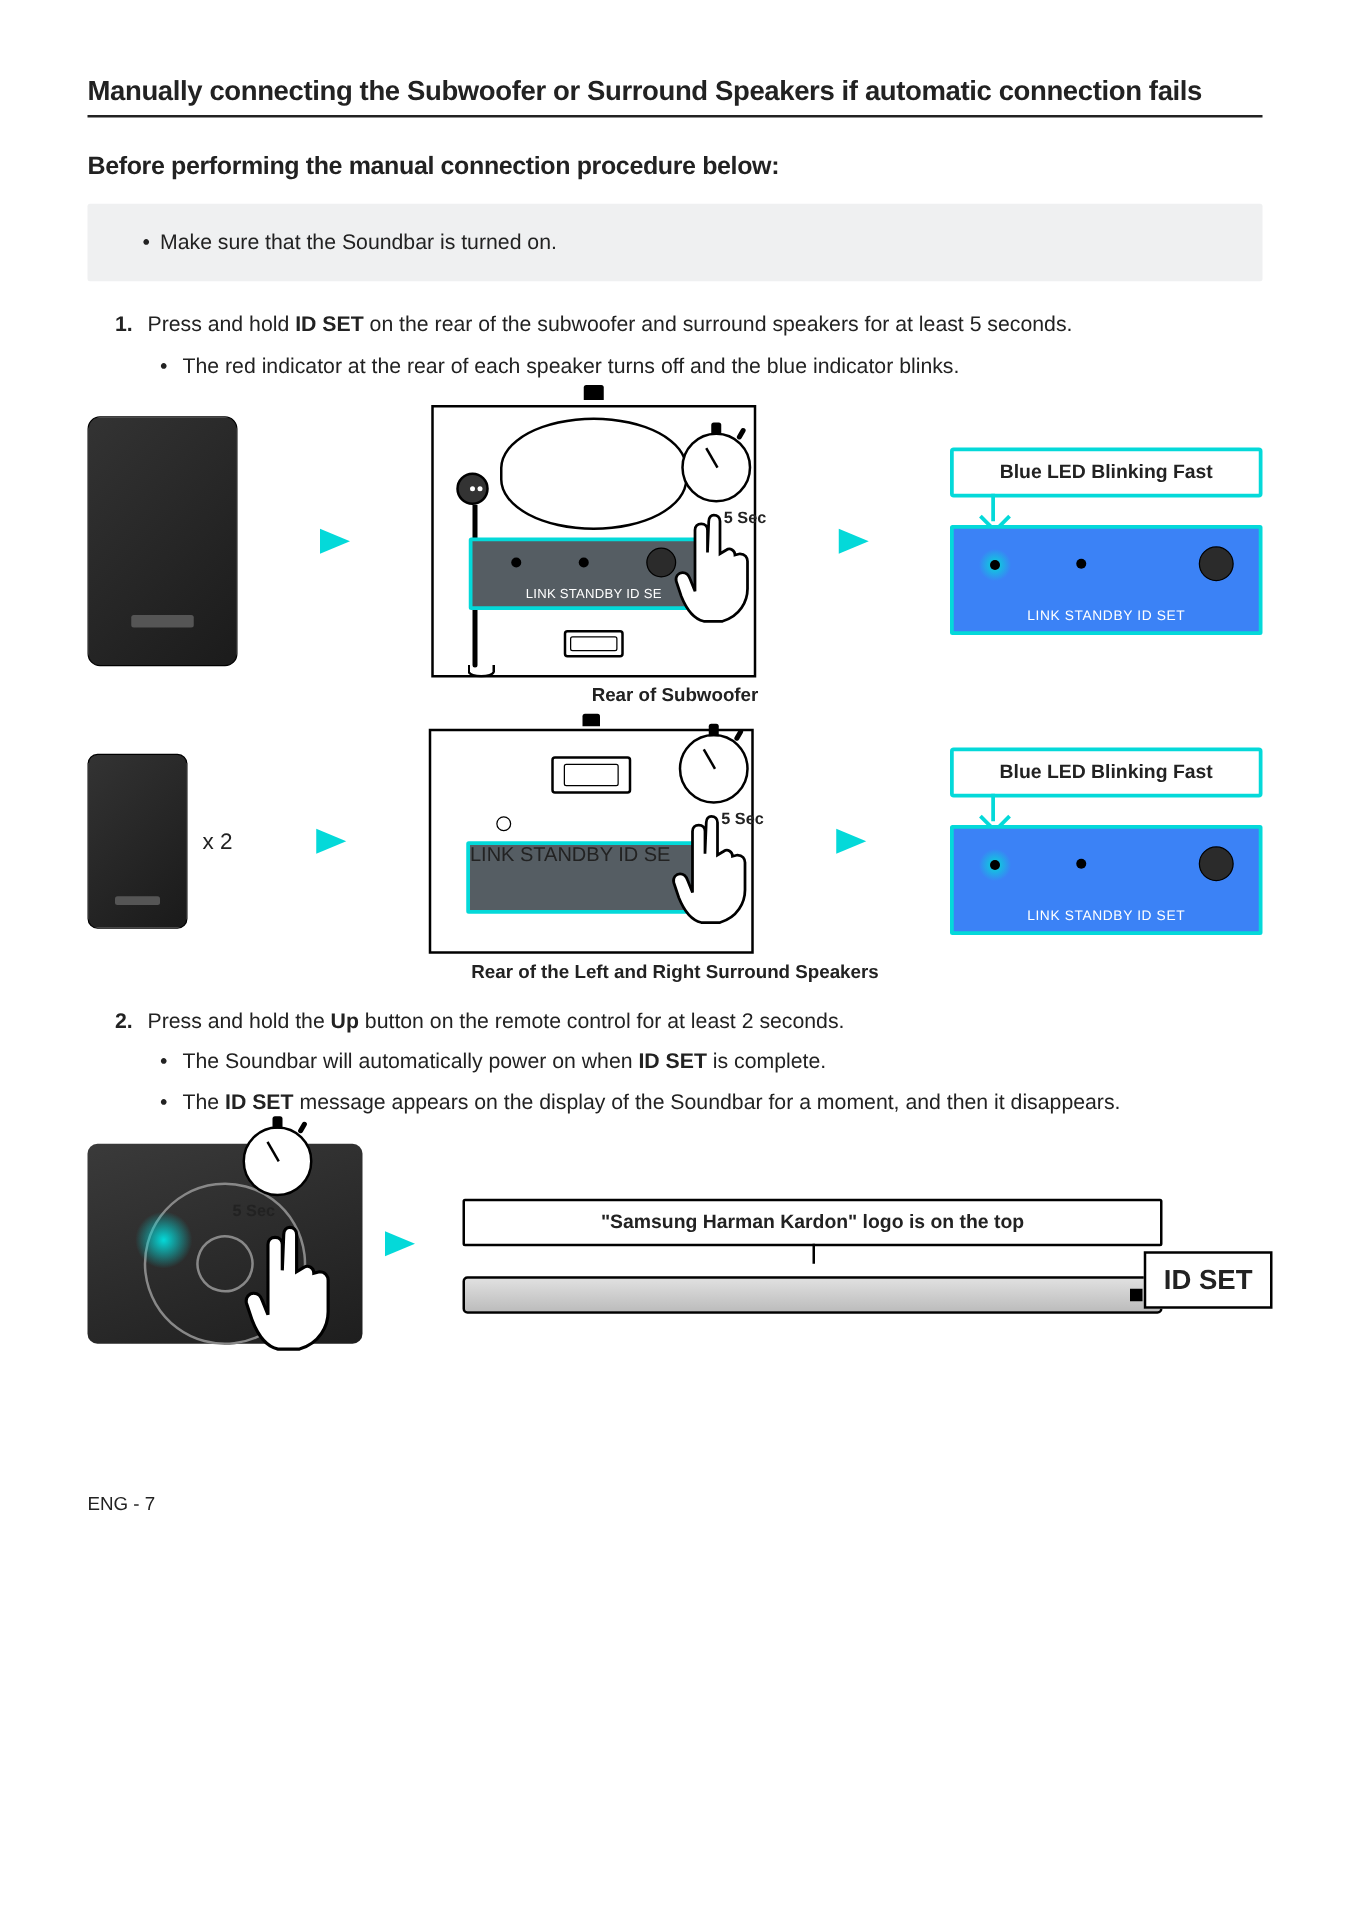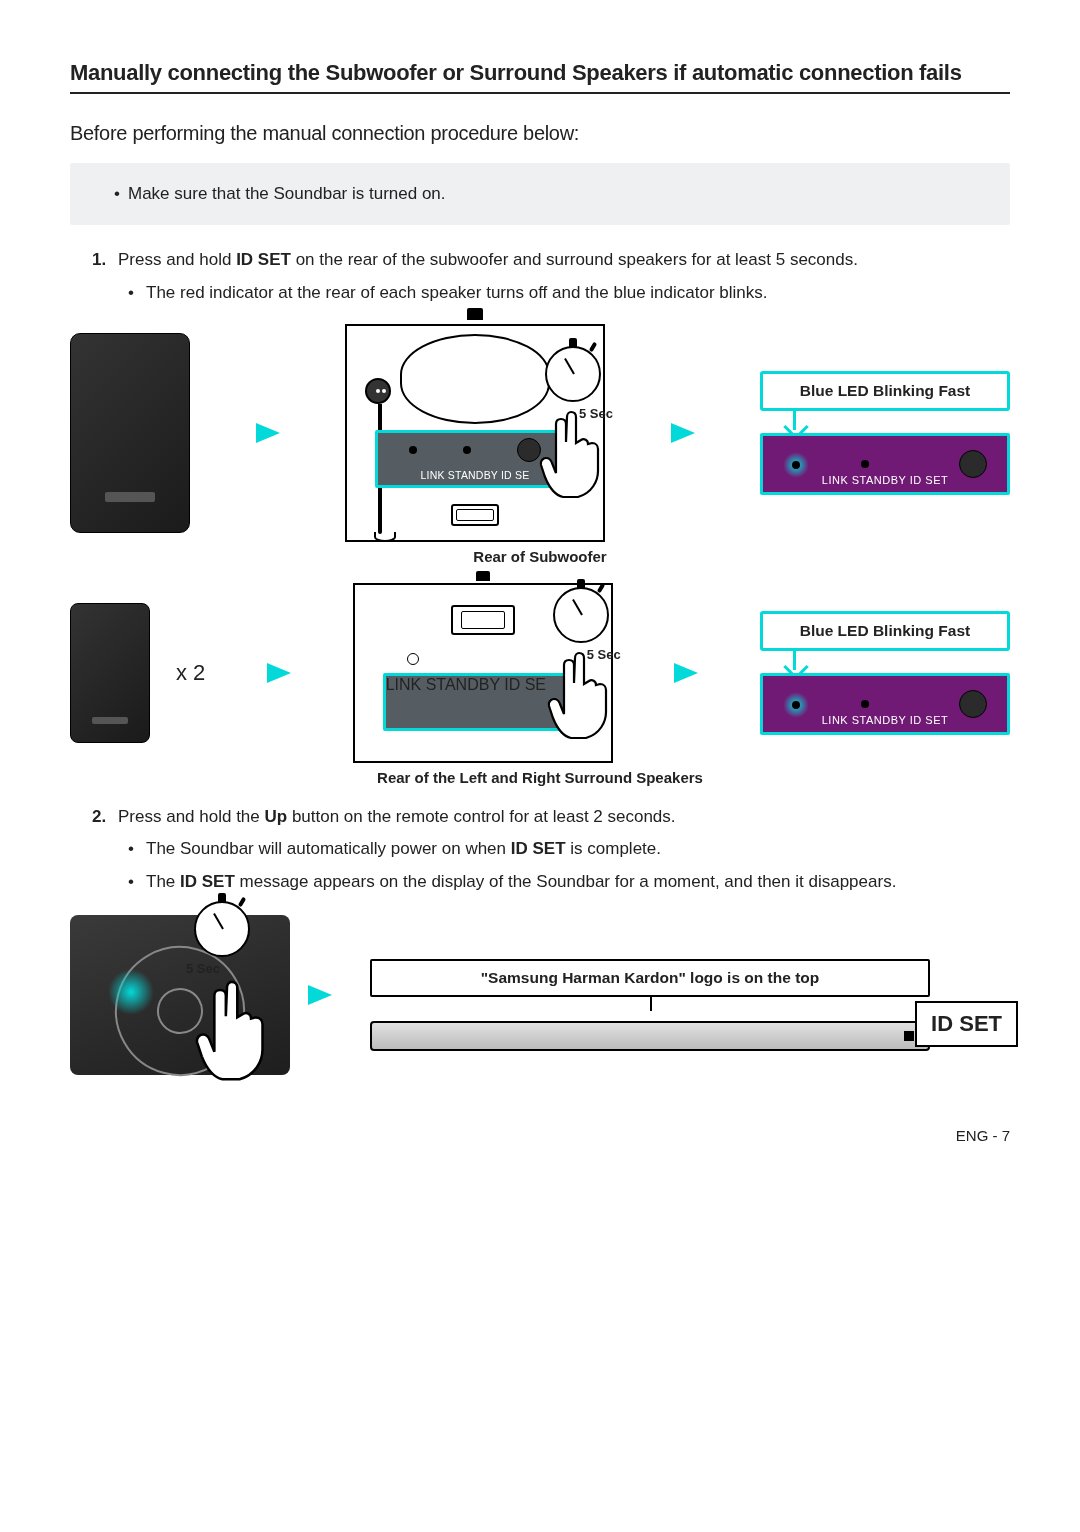--- a/index.html
+++ b/index.html
@@ -14,21 +14,21 @@
   h1 {
     font-size: 22px;
     font-weight: 700;
     border-bottom: 2px solid #222;
     padding-bottom: 6px;
     margin-bottom: 28px;
     letter-spacing: -0.3px;
   }
   h2 {
     font-size: 20px;
-    font-weight: 400;
+    font-weight: 700;
     margin-bottom: 18px;
     letter-spacing: -0.3px;
   }
   .note-box {
     background: #eff0f1;
     padding: 18px 22px 18px 22px;
     margin-bottom: 22px;
     border-radius: 2px;
   }
   .note-box ul { list-style: none; padding-left: 22px; }
@@ -67,21 +67,21 @@
     border-radius: 10px;
     border: 1px solid #000;
     position: relative;
   }
   .subwoofer-photo:before { content:""; position:absolute; left:50%; bottom:30px; transform:translateX(-50%); width:50px; height:10px; background:#555; border-radius:2px; }
 
   
   .surround-photo { width:80px; height:140px; background:linear-gradient(135deg,#333 0%,#1a1a1a 100%); border-radius:8px; border:1px solid #000; position:relative; }
   .surround-photo:before { content:""; position:absolute; left:50%; bottom:18px; transform:translateX(-50%); width:36px; height:7px; background:#555; border-radius:2px; }
 
-  .x2 { font-size:22px; margin-left:20px; }
+  .x2 { font-size:18px; margin-left:6px; }
 
   
   .rear-panel {
     width: 260px; height: 218px;
     border: 2px solid #000;
     background: #fff;
     position: relative;
     flex: 0 0 auto;
   }
   .rear-panel .top-plug { position:absolute; top:-18px; left:50%; transform:translateX(-50%); width:28px; height:18px; }
@@ -123,21 +123,21 @@
   .surround-rear .led-panel{position:absolute;left:50%;bottom:30px;transform:translateX(-50%);width:200px;height:58px;background:#555d63;border:3px solid #04d9d9;border-radius:2px;}
   .surround-rear .small-hole{position:absolute;left:52px;bottom:96px;width:12px;height:12px;border:1.5px solid #000;border-radius:50%;}
 
   
   .result-block { width:250px; flex:0 0 auto; position:relative; }
   .callout-label {
     border:3px solid #04d9d9; border-radius:3px; padding:8px 12px; text-align:center; font-weight:700; font-size:15.5px; background:#fff; margin-bottom:22px; position:relative;
   }
   .callout-label:after{content:"";position:absolute;left:30px;bottom:-22px;width:3px;height:22px;background:#04d9d9;}
   .callout-label:before{content:"";position:absolute;left:24px;bottom:-28px;width:15px;height:15px;border-left:3px solid #04d9d9;border-bottom:3px solid #04d9d9;transform:rotate(-45deg);}
-  .result-panel{width:100%;height:62px;background:#701a75;border:3px solid #04d9d9;border-radius:2px;position:relative;}
+  .result-panel{width:100%;height:88px;background:#3b82f6;border:3px solid #04d9d9;border-radius:2px;position:relative;}
   .result-panel .glow{position:absolute;left:20px;top:16px;width:26px;height:26px;background:radial-gradient(circle,#04d9d9 0%,rgba(4,217,217,0) 70%);border-radius:50%;}
   .result-panel .glow .d{position:absolute;left:50%;top:50%;width:8px;height:8px;background:#000;border-radius:50%;transform:translate(-50%,-50%);} 
   .result-panel .dot2{position:absolute;left:98px;top:24px;width:8px;height:8px;background:#000;border-radius:50%;}
   .result-panel .btn{position:absolute;right:20px;top:14px;width:28px;height:28px;background:#2b2b2b;border-radius:50%;border:1px solid #000;}
   .result-panel .lbl{position:absolute;bottom:6px;left:0;right:0;color:#fff;font-size:11px;text-align:center;letter-spacing:0.5px;}
 
   
   .remote-block{ width:220px; height:160px; position:relative; flex:0 0 auto; background:linear-gradient(160deg,#3a3a3a 0%,#1e1e1e 100%); border-radius:8px; overflow:visible;}
   .remote-block .dpad{position:absolute;left:50%;top:60%;transform:translate(-50%,-50%) rotate(15deg);width:130px;height:130px;border:2px solid #888;border-radius:50%;}
   .remote-block .dpad .ctr{position:absolute;inset:40px;border:2px solid #888;border-radius:50%;}
@@ -150,21 +150,21 @@
   .sb-callout{ border:2px solid #000;border-radius:2px;padding:8px 12px;text-align:center;font-weight:700;font-size:15.5px;background:#fff;margin:0 80px 24px 20px;position:relative;}
   .sb-callout:after{content:"";position:absolute;left:50%;bottom:-16px;width:2px;height:16px;background:#000;}
   .soundbar{height:30px;background:linear-gradient(#e0e0e0,#bcbcbc);border:2px solid #000;border-radius:4px;margin:0 80px 0 20px;position:relative;}
   .soundbar:before{content:"";position:absolute;right:14px;top:50%;transform:translateY(-50%);width:10px;height:10px;background:#000;}
   .soundbar .lead{position:absolute;right:-20px;top:50%;width:20px;height:2px;background:#000;}
   .idset-box{position:absolute;right:-86px;top:48px;border:2px solid #000;padding:8px 14px;font-weight:700;font-size:22px;background:#fff;}
   .soundbar-block .idset-box{right:-8px;top:auto;bottom:4px;}
 
   .bottom-row{display:flex;align-items:center;gap:18px;margin-top:20px;margin-bottom:40px;}
 
-  .page-num{ text-align:right; font-size:15px; margin-top:52px;}
+  .page-num{ text-align:left; font-size:15px; margin-top:120px;}
 
   
   .hand-svg path{fill:#fff;stroke:#000;stroke-width:2.2;}
 </style>
 </head>
 <body>
 
 <h1>Manually connecting the Subwoofer or Surround Speakers if automatic connection fails</h1>
 <h2>Before performing the manual connection procedure below:</h2>
 

